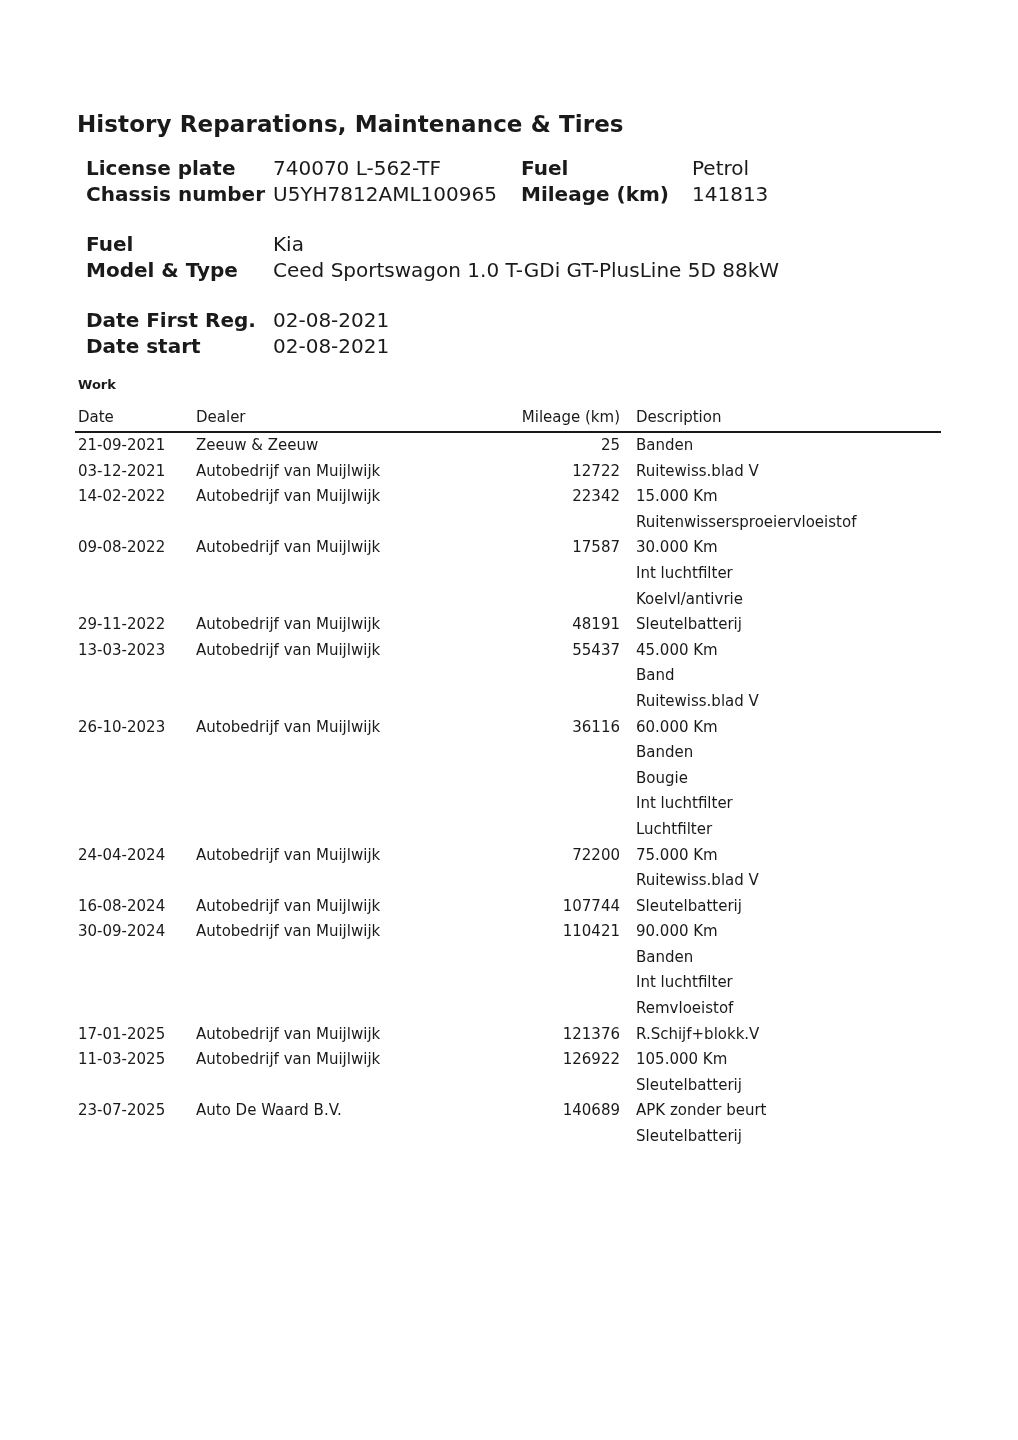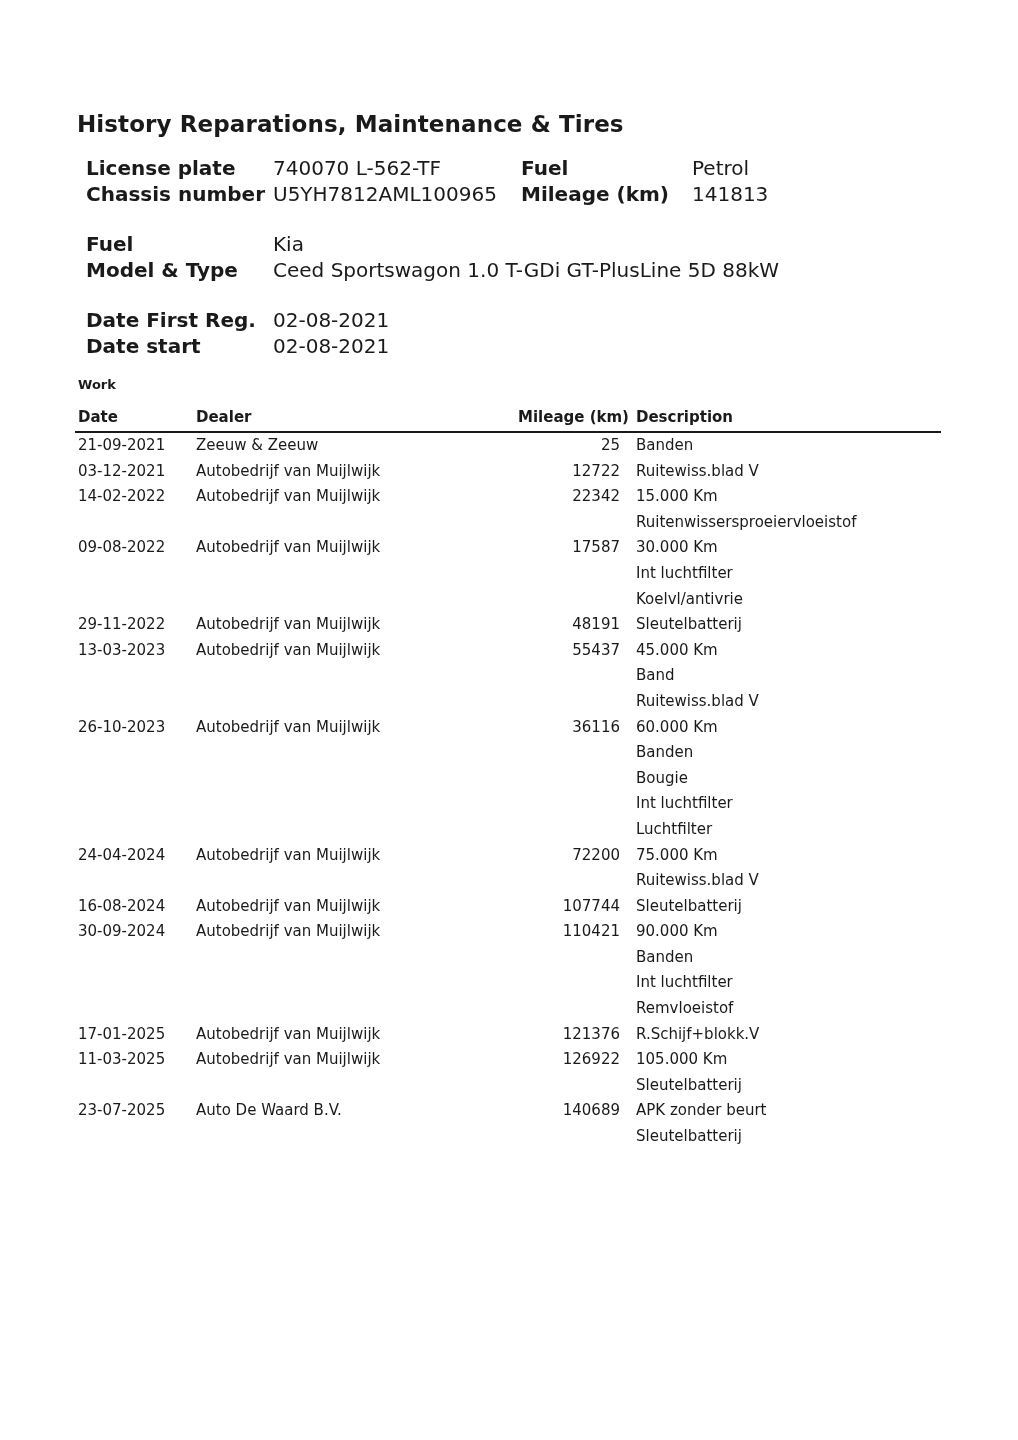--- a/index.html
+++ b/index.html
@@ -48,21 +48,21 @@
   table.work-table {
     position: absolute;
     left: 75px;
     top: 406px;
     width: 866px;
     border-collapse: collapse;
     table-layout: fixed;
     font-size: 15px;
   }
   .work-table thead th {
-    font-weight: bold;
+    font-weight: normal;
     text-align: left;
     line-height: 22px;
     padding: 0 0 3px 0;
     border-bottom: 2px solid #1a1a1a;
     white-space: nowrap;
   }
   .work-table tbody td {
     vertical-align: top;
     line-height: 25.6px;
     padding: 0;

